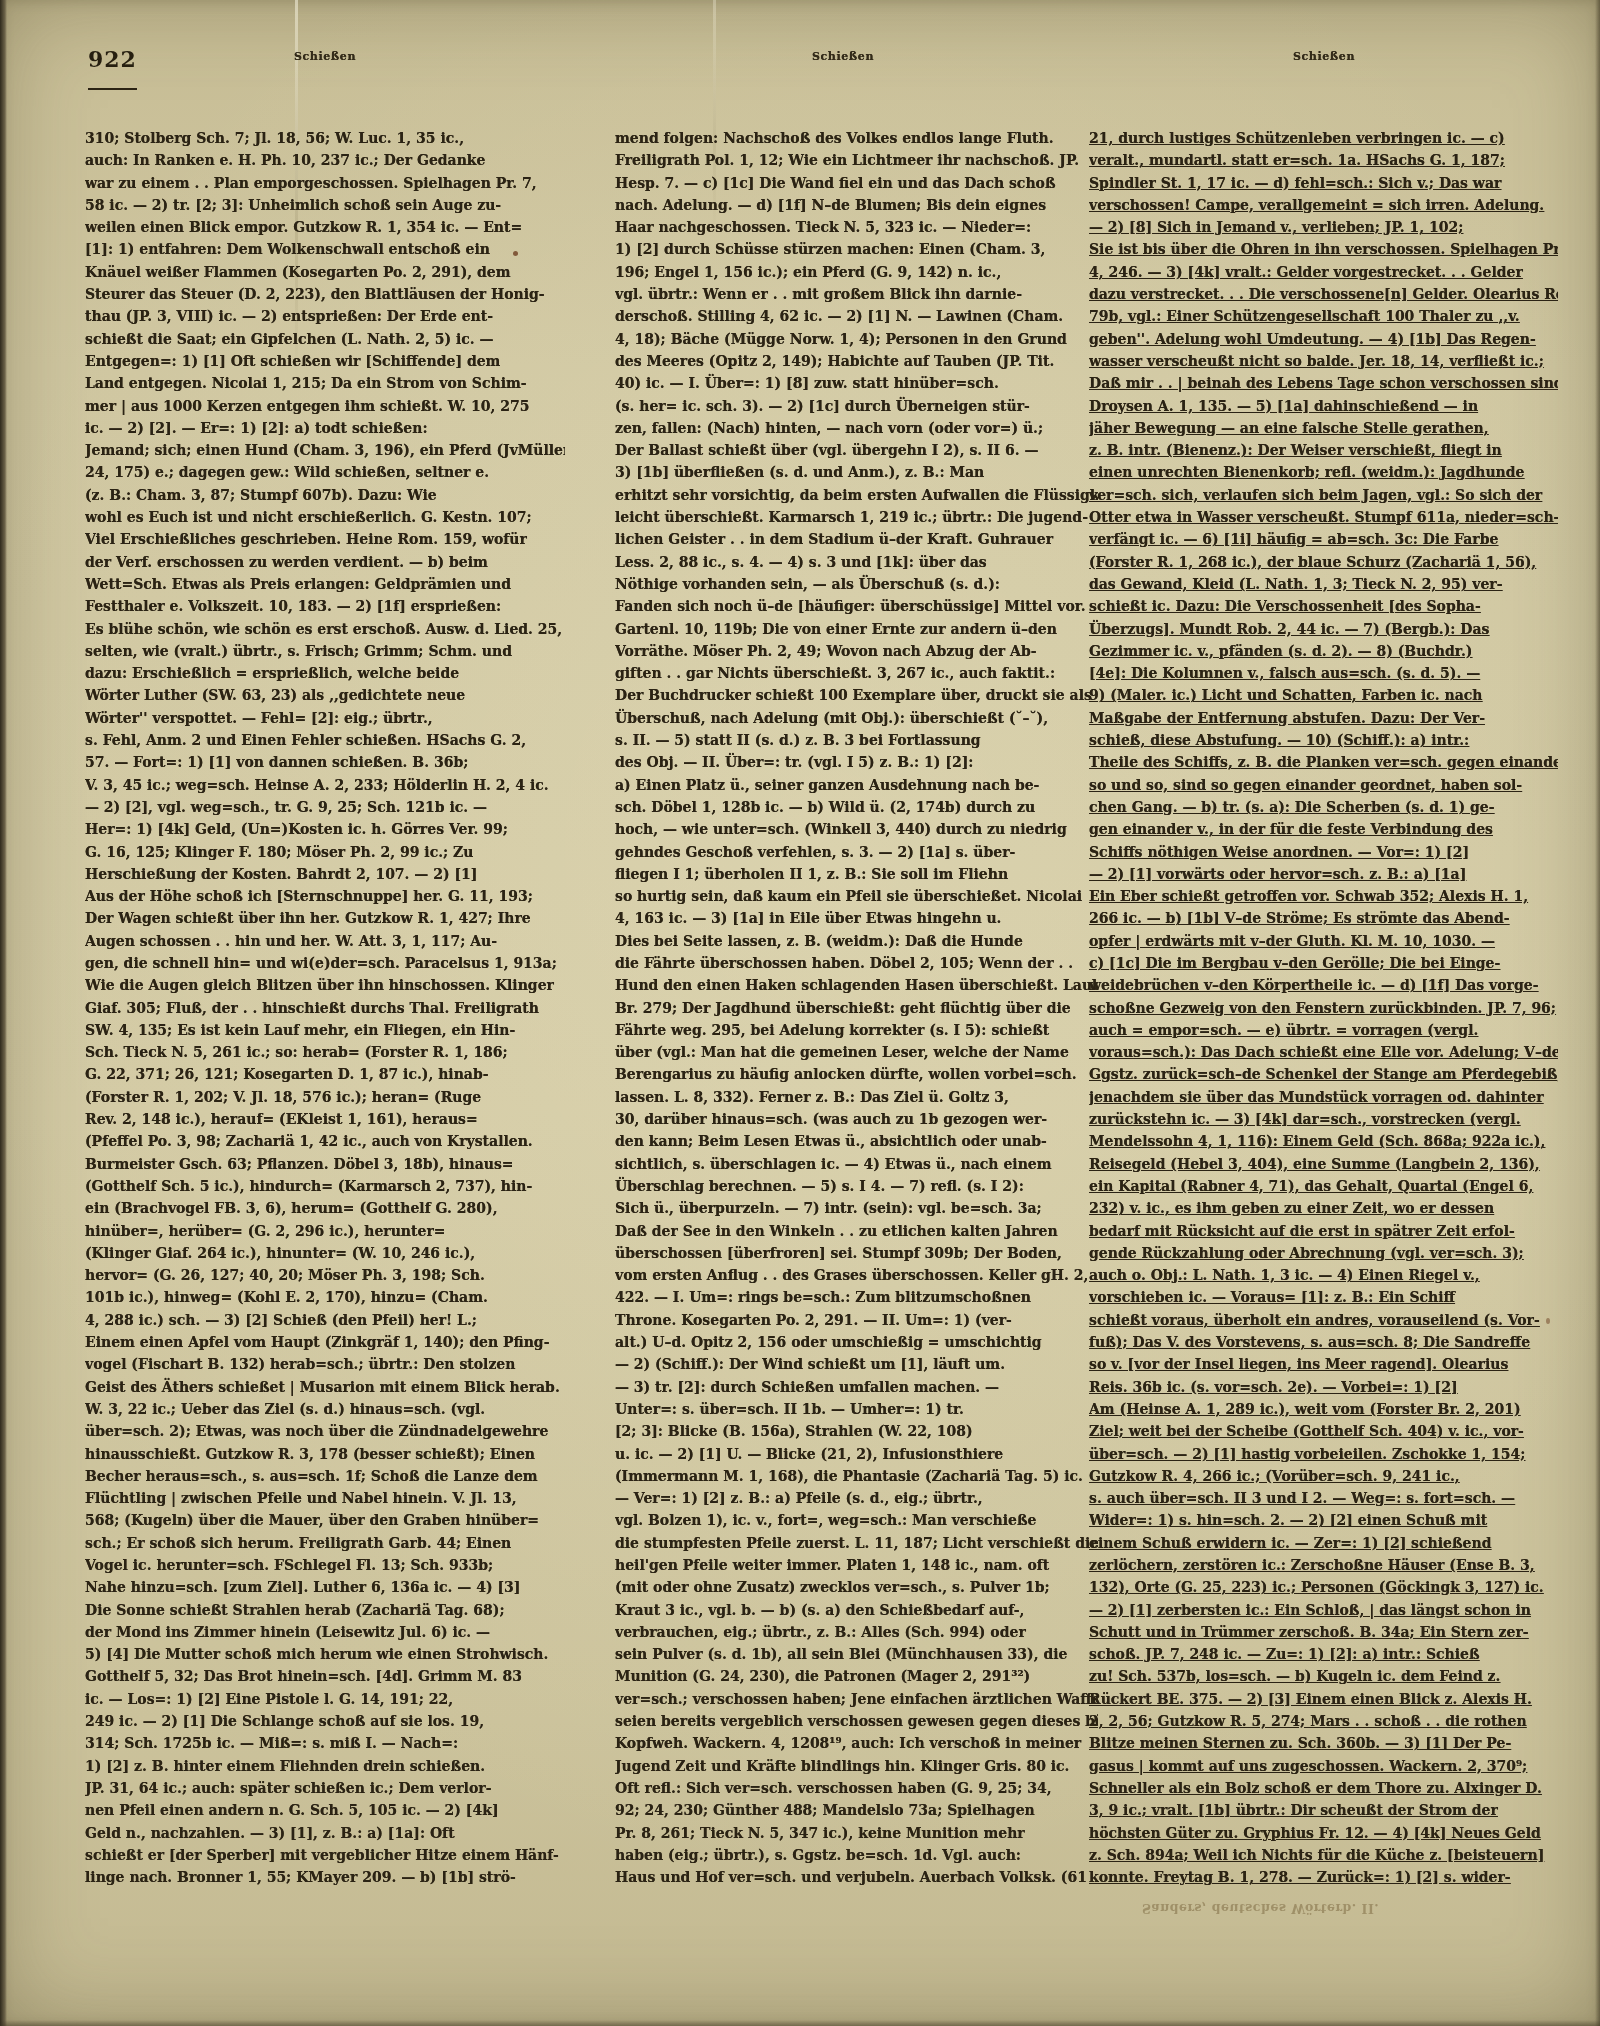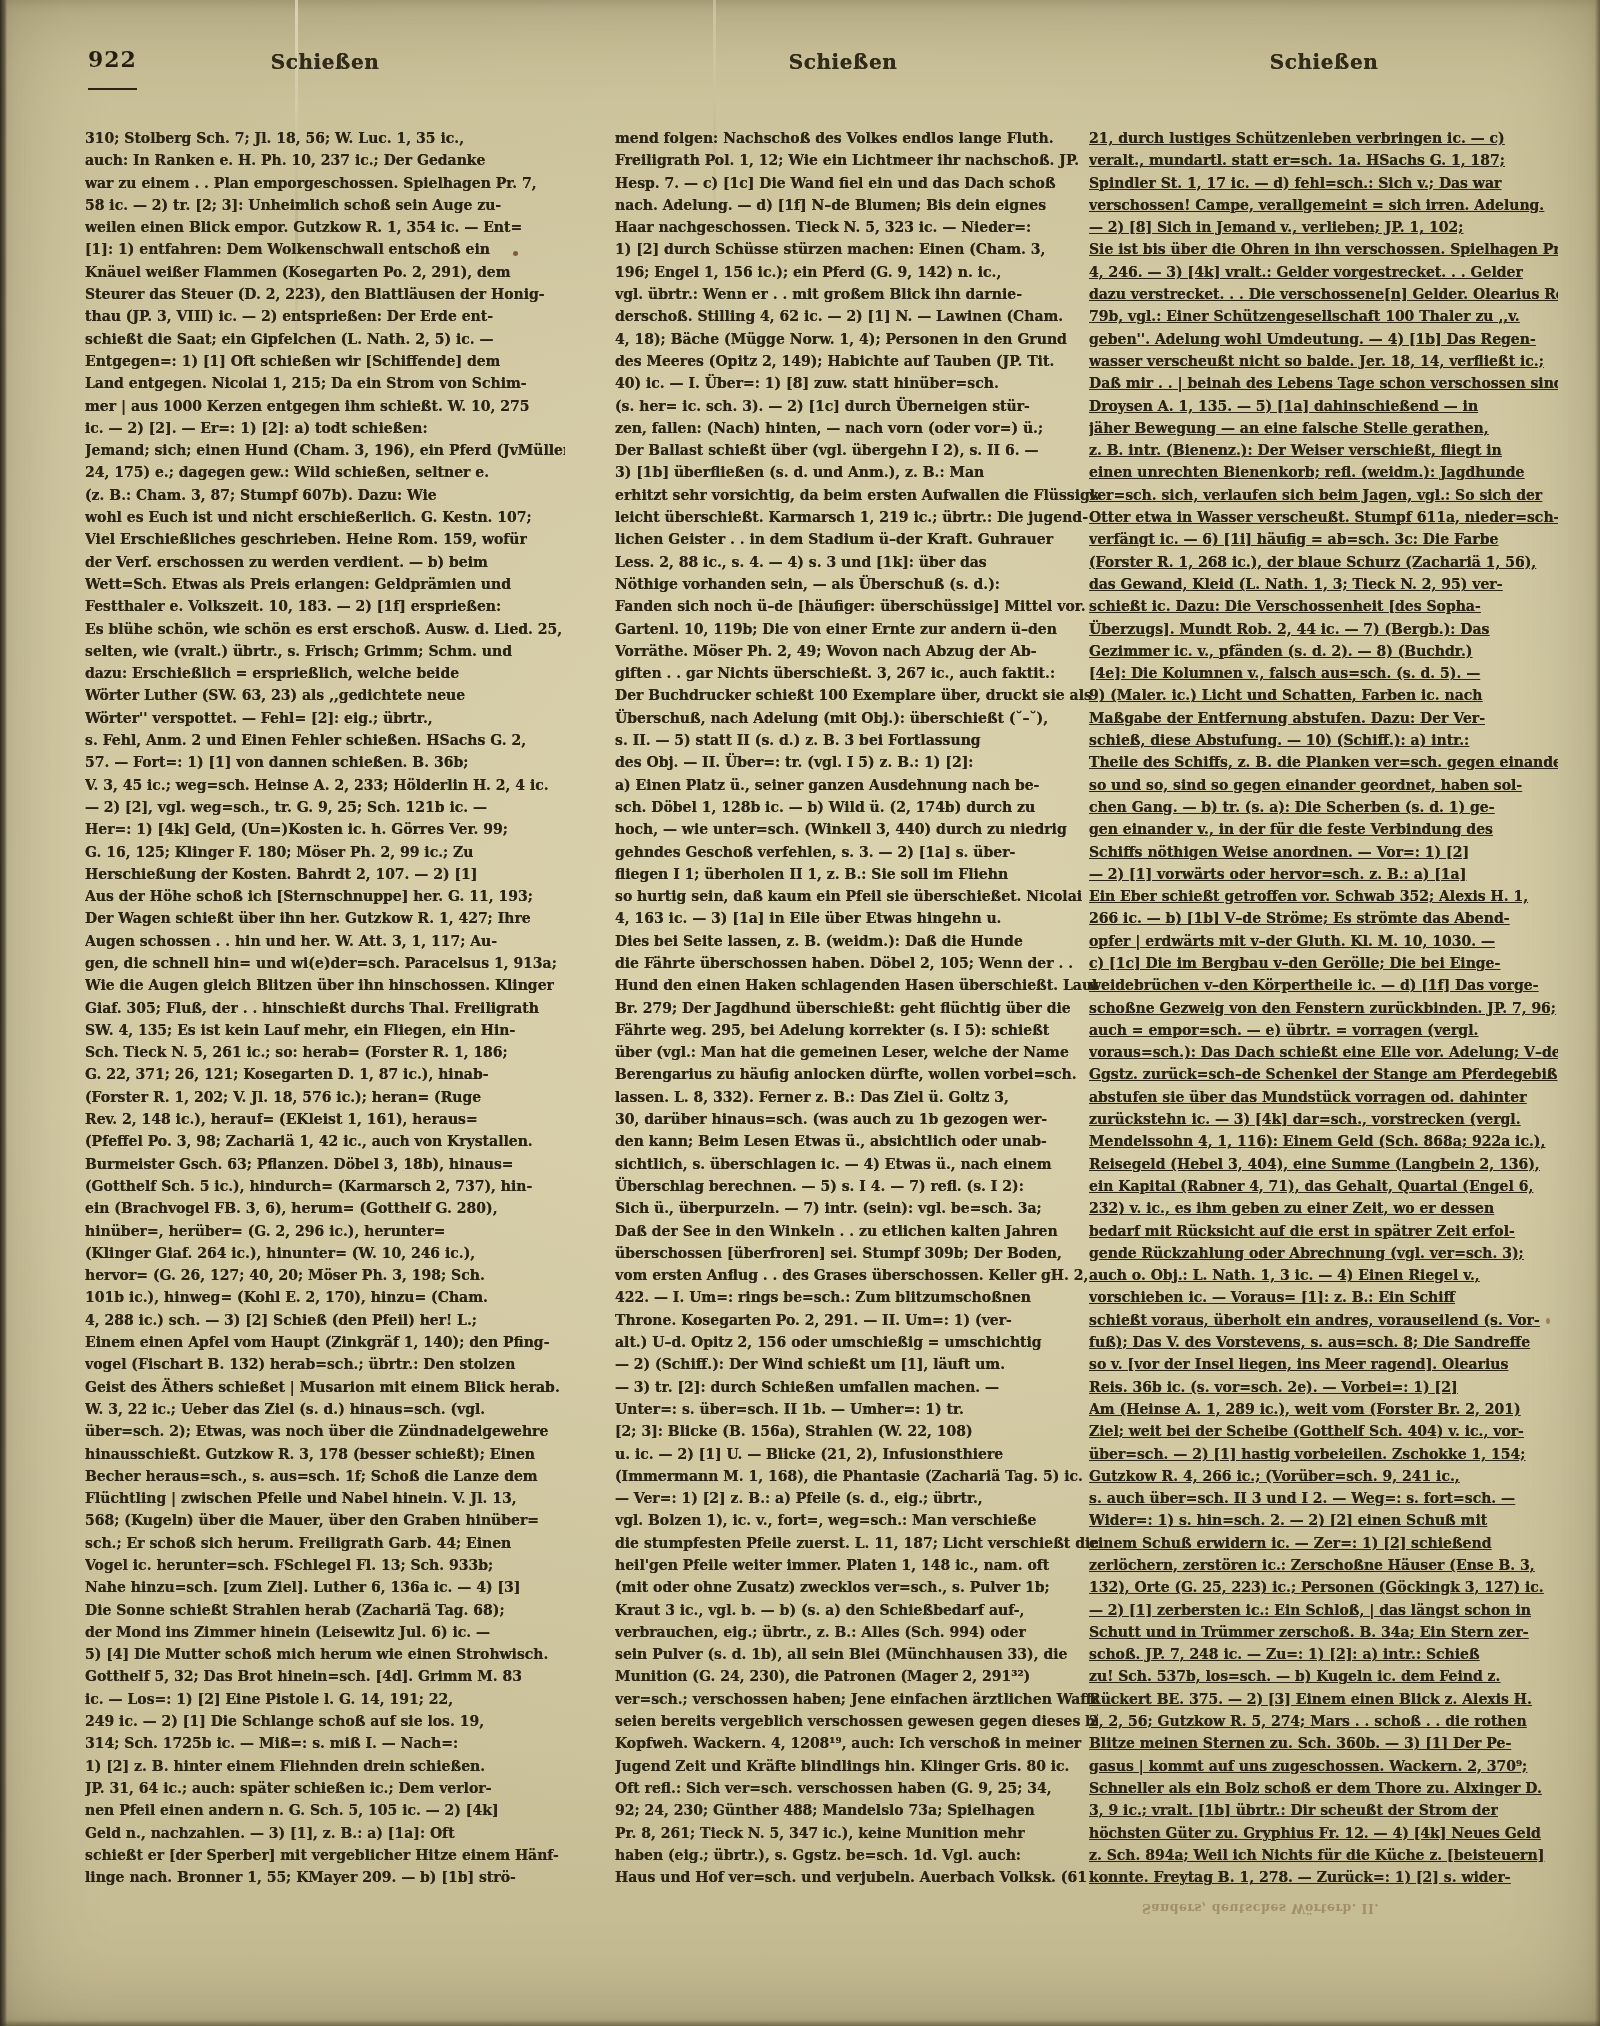--- a/index.html
+++ b/index.html
@@ -26,21 +26,21 @@
 
   
   .header{position:absolute;top:46px;left:0;width:100%;height:34px;}
   .page-number{
     position:absolute;left:88px;top:0;
     font-size:22px;font-weight:bold;letter-spacing:1px;
     border-bottom:2px solid #2b2314;padding-bottom:16px;color:#261f10;
   }
   .running-head{
     position:absolute;top:4px;transform:translateX(-50%);
-    font-size:20px;font-weight:bold;letter-spacing:.6px;color:#332b19;
+    font-size:11px;font-weight:bold;letter-spacing:.6px;color:#332b19;
     text-shadow:0 0 .4px #332b19;
   }
   .head-1{left:325px;} .head-2{left:843px;} .head-3{left:1324px;}
 
   
   .col{
     position:absolute;top:127px;height:1772px;overflow:hidden;
     font-size:14px;font-weight:700;line-height:22.3px;
     text-shadow:0 0 .35px rgba(43,35,20,.8);
   }
@@ -281,21 +281,21 @@
       <div class="line">— 2) [1] vorwärts oder hervor=sch. z. B.: a) [1a]</div>
       <div class="line">Ein Eber schießt getroffen vor. Schwab 352; Alexis H. 1,</div>
       <div class="line">266 ic. — b) [1b] V–de Ströme; Es strömte das Abend-</div>
       <div class="line">opfer | erdwärts mit v–der Gluth. Kl. M. 10, 1030. —</div>
       <div class="line">c) [1c] Die im Bergbau v–den Gerölle; Die bei Einge-</div>
       <div class="line">weidebrüchen v–den Körpertheile ic. — d) [1f] Das vorge-</div>
       <div class="line">schoßne Gezweig von den Fenstern zurückbinden. JP. 7, 96;</div>
       <div class="line">auch = empor=sch. — e) übrtr. = vorragen (vergl.</div>
       <div class="line">voraus=sch.): Das Dach schießt eine Elle vor. Adelung; V–de</div>
       <div class="line">Ggstz. zurück=sch–de Schenkel der Stange am Pferdegebiß,</div>
-      <div class="line">abstufen sie über das Mundstück vorragen od. dahinter</div>
+      <div class="line">jenachdem sie über das Mundstück vorragen od. dahinter</div>
       <div class="line">zurückstehn ic. — 3) [4k] dar=sch., vorstrecken (vergl.</div>
       <div class="line">Mendelssohn 4, 1, 116): Einem Geld (Sch. 868a; 922a ic.),</div>
       <div class="line">Reisegeld (Hebel 3, 404), eine Summe (Langbein 2, 136),</div>
       <div class="line">ein Kapital (Rabner 4, 71), das Gehalt, Quartal (Engel 6,</div>
       <div class="line">232) v. ic., es ihm geben zu einer Zeit, wo er dessen</div>
       <div class="line">bedarf mit Rücksicht auf die erst in spätrer Zeit erfol-</div>
       <div class="line">gende Rückzahlung oder Abrechnung (vgl. ver=sch. 3);</div>
       <div class="line">auch o. Obj.: L. Nath. 1, 3 ic. — 4) Einen Riegel v.,</div>
       <div class="line">vorschieben ic. — Voraus= [1]: z. B.: Ein Schiff</div>
       <div class="line">schießt voraus, überholt ein andres, vorauseilend (s. Vor-</div>

